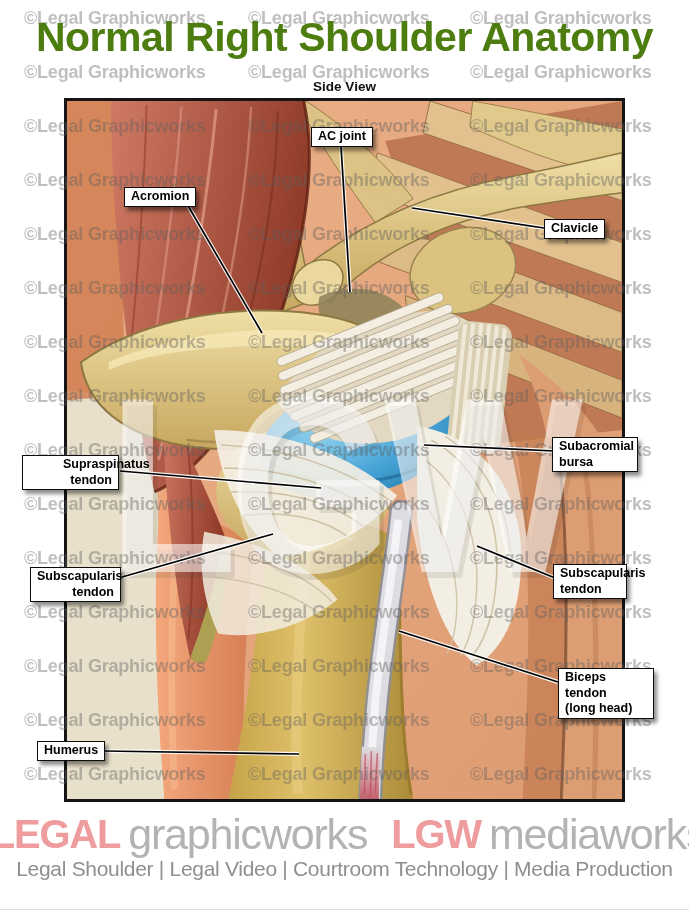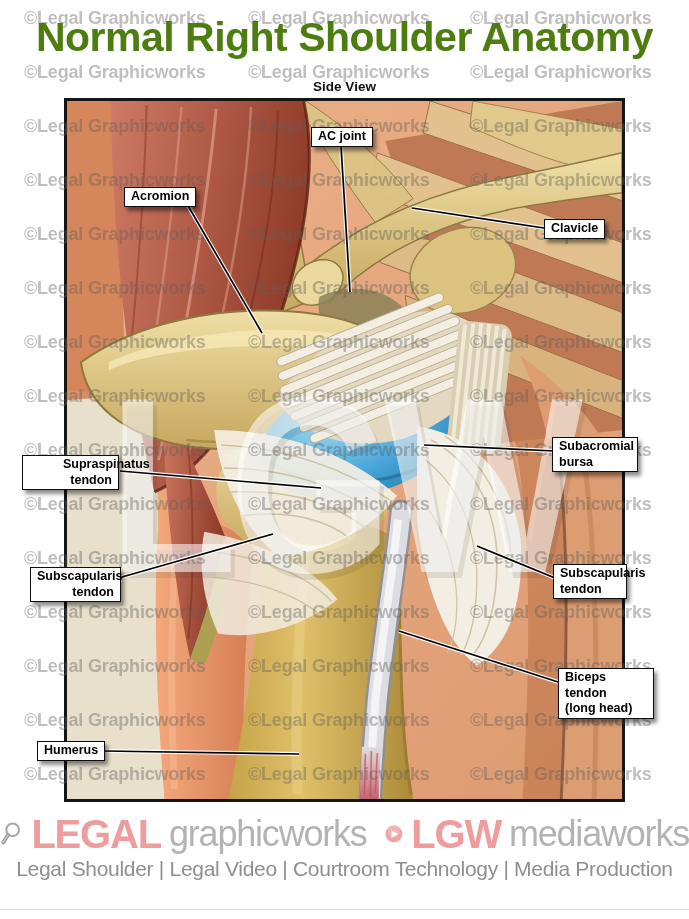--- a/index.html
+++ b/index.html
@@ -36,21 +36,21 @@
   #lbl-supra   { left:22px;  top:455px; width:97px; text-align:right;padding-left:40px; }
   #lbl-infra   { left:30px;  top:567px; width:91px; text-align:right; }
   #lbl-subscap { left:553px; top:564px; width:74px; text-align:left; }
   #lbl-biceps  { left:558px; top:668px; width:96px; text-align:left; }
   #lbl-hum     { left:37px;  top:741px; }
 
   
   .footer { position:absolute; top:808px; left:0; width:100%; height:52px; z-index:12;
             display:flex; justify-content:center; align-items:center; gap:8px; }
   .brand-bold  { font-size:40px; font-weight:bold; color:#ee9c9e; letter-spacing:-1.2px; }
-  .brand-light { font-size:36px; font-weight:normal; color:#b3b3b3; letter-spacing:-1.2px; }
+  .brand-light { font-size:43px; font-weight:normal; color:#b3b3b3; letter-spacing:-1.2px; }
   .brand-gap { width:6px; }
   .tagline { position:absolute; top:857px; left:0; width:100%; text-align:center; z-index:12;
              font-size:21px; color:#8f8f8f; letter-spacing:-0.3px; }
   .bottom-line { position:absolute; left:0; right:0; top:909px; height:1px; background:#dcdcdc; }
 </style>
 </head>
 <body>
 
 <div class="page">
 

